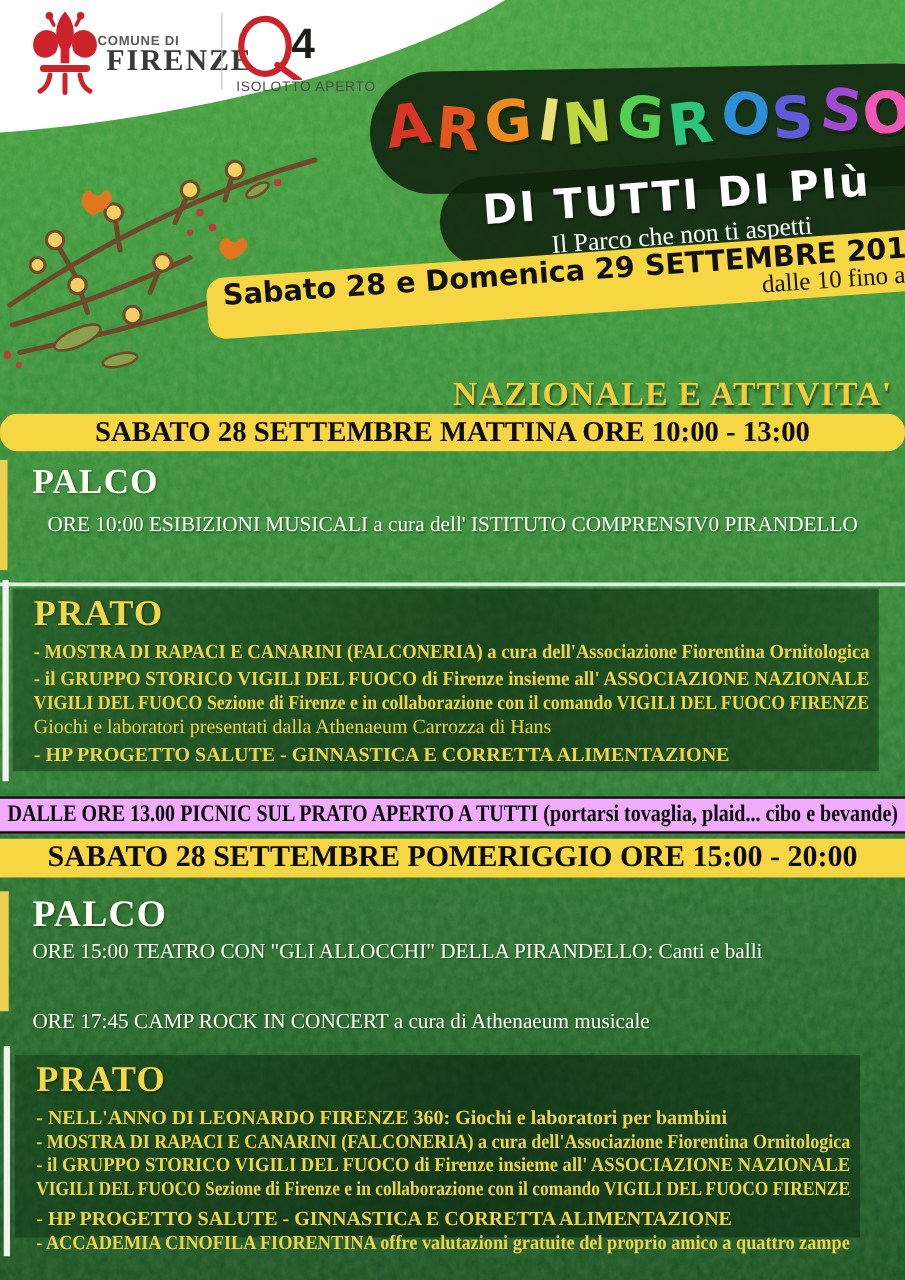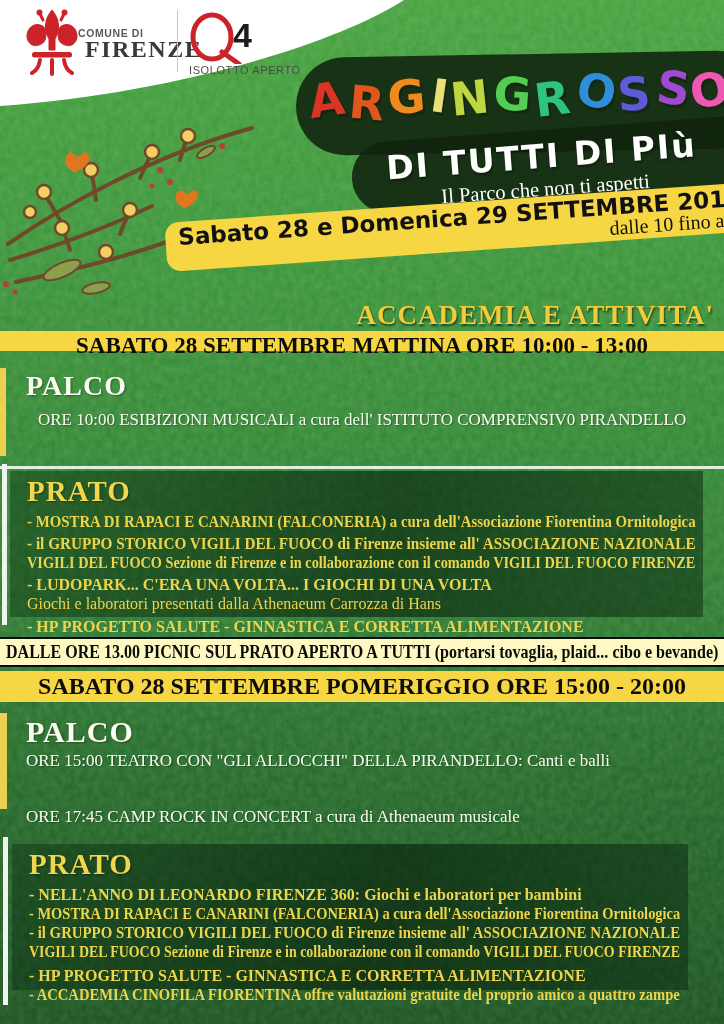--- a/index.html
+++ b/index.html
@@ -43,25 +43,25 @@
            transform:rotate(-4.3deg);transform-origin:left center;}
   
   .banner{left:166px;top:223px;width:612px;height:49px;background:#f6d642;border-radius:14px;
           transform:rotate(-4deg);transform-origin:left center;color:#111;}
   .banner .l1{padding:2px 0 0 13px;font-family:"DejaVu Sans",sans-serif;font-weight:bold;font-size:23px;white-space:nowrap;}
   .banner .l2{margin-top:-3px;padding-right:16px;text-align:right;font-size:20px;}
   .prog-head{top:300px;right:10px;color:#f0cd3a;font-weight:bold;font-size:27px;letter-spacing:1px;
              text-shadow:1px 2px 2px rgba(0,0,0,.55);}
   
   .ybar{left:0;width:724px;background:#f6d642;color:#0d0d0d;text-align:center;}
-  .ybar1{top:331px;height:20px;line-height:30px;}
+  .ybar1{top:331px;height:30px;line-height:30px;border-radius:14px;}
   .ybar2{top:671px;height:31px;line-height:31px;}
   .ybar .fit{display:inline-block;white-space:nowrap;font-weight:bold;font-size:23px;}
   .ybar2 .fit{font-size:24px;}
-  .wbar{left:0;top:637px;width:724px;height:26px;background:#fef9c3;border-top:2px solid #0d0d0d;border-bottom:2px solid #0d0d0d;
+  .wbar{left:0;top:637px;width:724px;height:26px;background:#f0abfc;border-top:2px solid #0d0d0d;border-bottom:2px solid #0d0d0d;
         line-height:26px;color:#0b0b0b;padding:0;}
   .wbar .fit{display:inline-block;white-space:nowrap;font-weight:bold;font-size:19px;margin-left:6px;}
   
   .strip-y{left:0;width:6px;background:#edd04f;}
   .strip-w{background:#f2f2ee;}
   
   .palco{color:#fdfdf2;}
   .palco .ptitle{position:absolute;left:0;top:0;font-weight:bold;font-size:28px;letter-spacing:1px;text-shadow:1px 1px 2px rgba(0,0,0,.35);}
   .pline{position:absolute;left:0;width:100%;}
   .pline .fit{display:inline-block;white-space:nowrap;font-size:17px;text-shadow:1px 1px 1px rgba(0,0,0,.3);}
@@ -184,41 +184,40 @@
       <span style="color: rgb(238, 88, 180);">O</span>
     </div>
   <div class="abs subtitle">DI TUTTI DI PIù</div>
   <div class="abs tagline">Il Parco che non ti aspetti</div>
 
   <div class="abs banner">
     <div class="l1"><span class="fit">Sabato 28 e Domenica 29 SETTEMBRE 2019</span></div>
     <div class="l2">dalle 10 fino a sera</div>
   </div>
 
-  <div class="abs prog-head">ACCADEMIA E ATTIVITA'</div>
+  <div class="abs prog-head">NAZIONALE E ATTIVITA'</div>
 
   <div class="abs ybar ybar1">
     <span class="fit">SABATO 28 SETTEMBRE MATTINA ORE 10:00 - 13:00</span>
   </div>
 
   <div class="abs strip-y" style="top:368px;height:88px;"></div>
   <div class="abs palco" style="left:26px;top:370px;width:690px;height:95px;">
     <div class="ptitle">PALCO</div>
     <div class="pline" style="top:40px;margin-left:12px;"><span class="fit">ORE 10:00 ESIBIZIONI MUSICALI a cura dell' ISTITUTO COMPRENSIV0 PIRANDELLO</span></div>
   </div>
 
   <div class="abs hline"></div>
 
   <div class="abs strip-w" style="left:2px;top:464px;width:5px;height:161px;"></div>
   <div class="abs panel" style="left:10px;top:471px;width:693px;height:146px;">
     <div class="ptitle">PRATO</div>
     <div class="row" style="margin-top:4px;"><span class="fit" style="transform-origin: left center; transform: scaleX(0.928);">- MOSTRA DI RAPACI E CANARINI (FALCONERIA) a cura dell'Associazione Fiorentina Ornitologica</span></div>
     <div class="row" style="margin-top:3px;"><span class="fit" style="transform-origin: left center; transform: scaleX(0.952);">- il GRUPPO STORICO VIGILI DEL FUOCO di Firenze insieme all' ASSOCIAZIONE NAZIONALE</span></div>
     <div class="row"><span class="fit" style="transform-origin: left center; transform: scaleX(0.893);">VIGILI DEL FUOCO Sezione di Firenze e in collaborazione con il comando VIGILI DEL FUOCO FIRENZE</span></div>
-    <div class="row" style="margin-top:3px;"><span class="fit">- LUDOPARK... C'ERA UNA VOLTA... I GIOCHI DI UNA VOLTA</span></div>
     <div class="row reg"><span class="fit">Giochi e laboratori  presentati dalla Athenaeum Carrozza di Hans</span></div>
     <div class="row" style="margin-top:4px;"><span class="fit">- HP PROGETTO SALUTE - GINNASTICA E CORRETTA ALIMENTAZIONE</span></div>
   </div>
 
   <div class="abs wbar">
     <span class="fit" style="transform-origin: left center; transform: scaleX(0.844);">DALLE ORE 13.00 PICNIC SUL PRATO APERTO A TUTTI (portarsi tovaglia, plaid... cibo e bevande)</span>
   </div>
 
   <div class="abs ybar ybar2">
     <span class="fit">SABATO 28 SETTEMBRE POMERIGGIO ORE 15:00 - 20:00</span>

